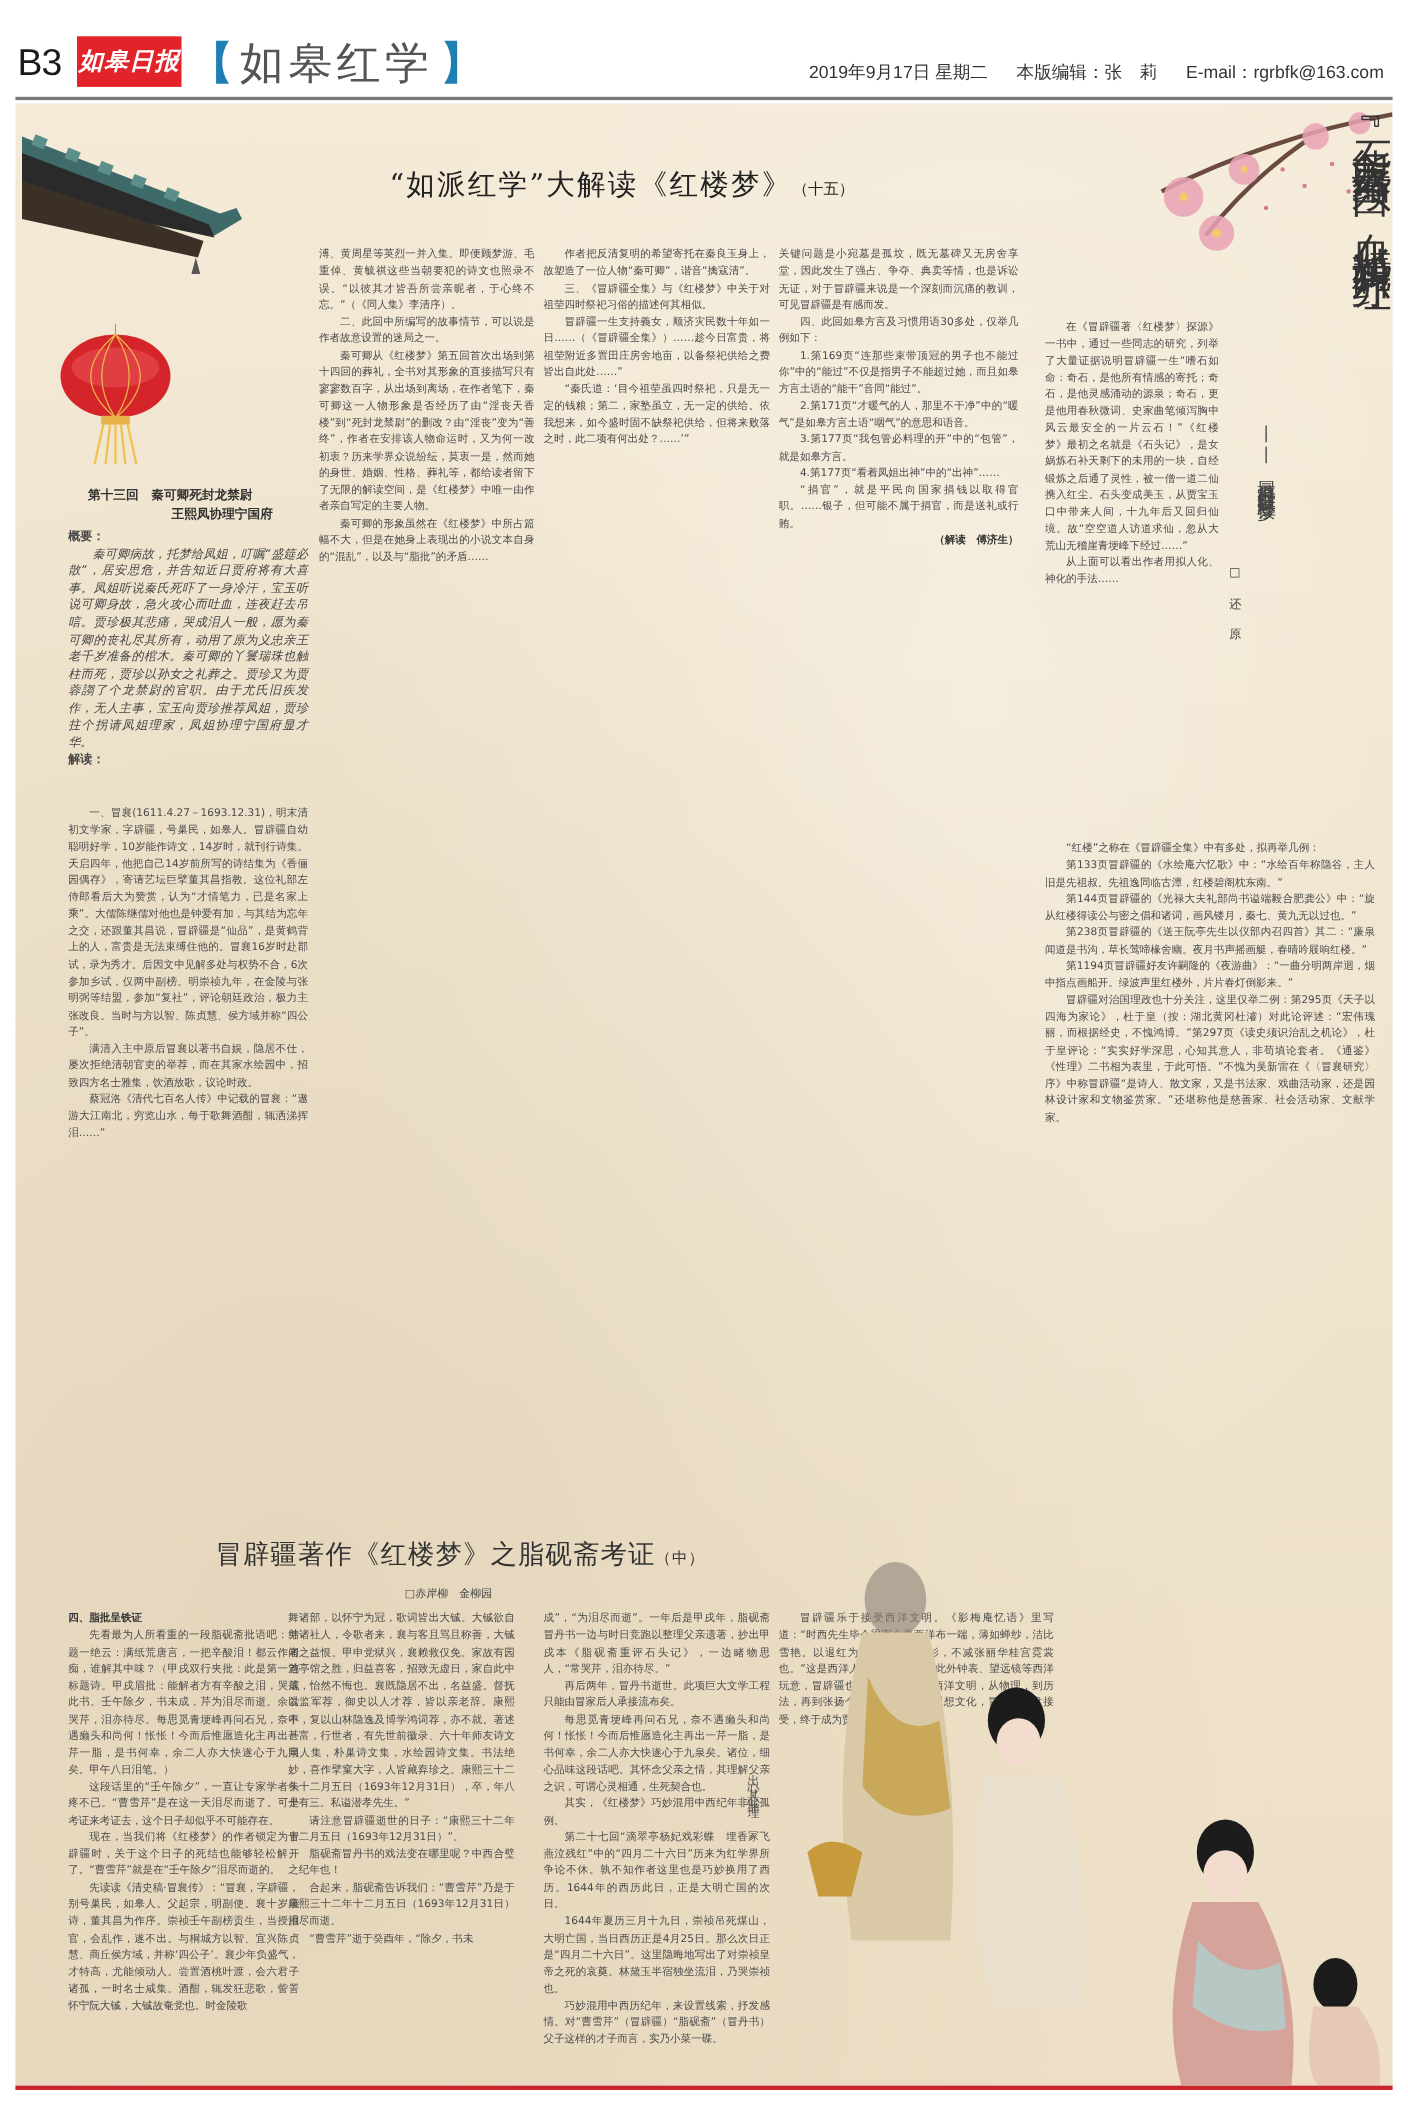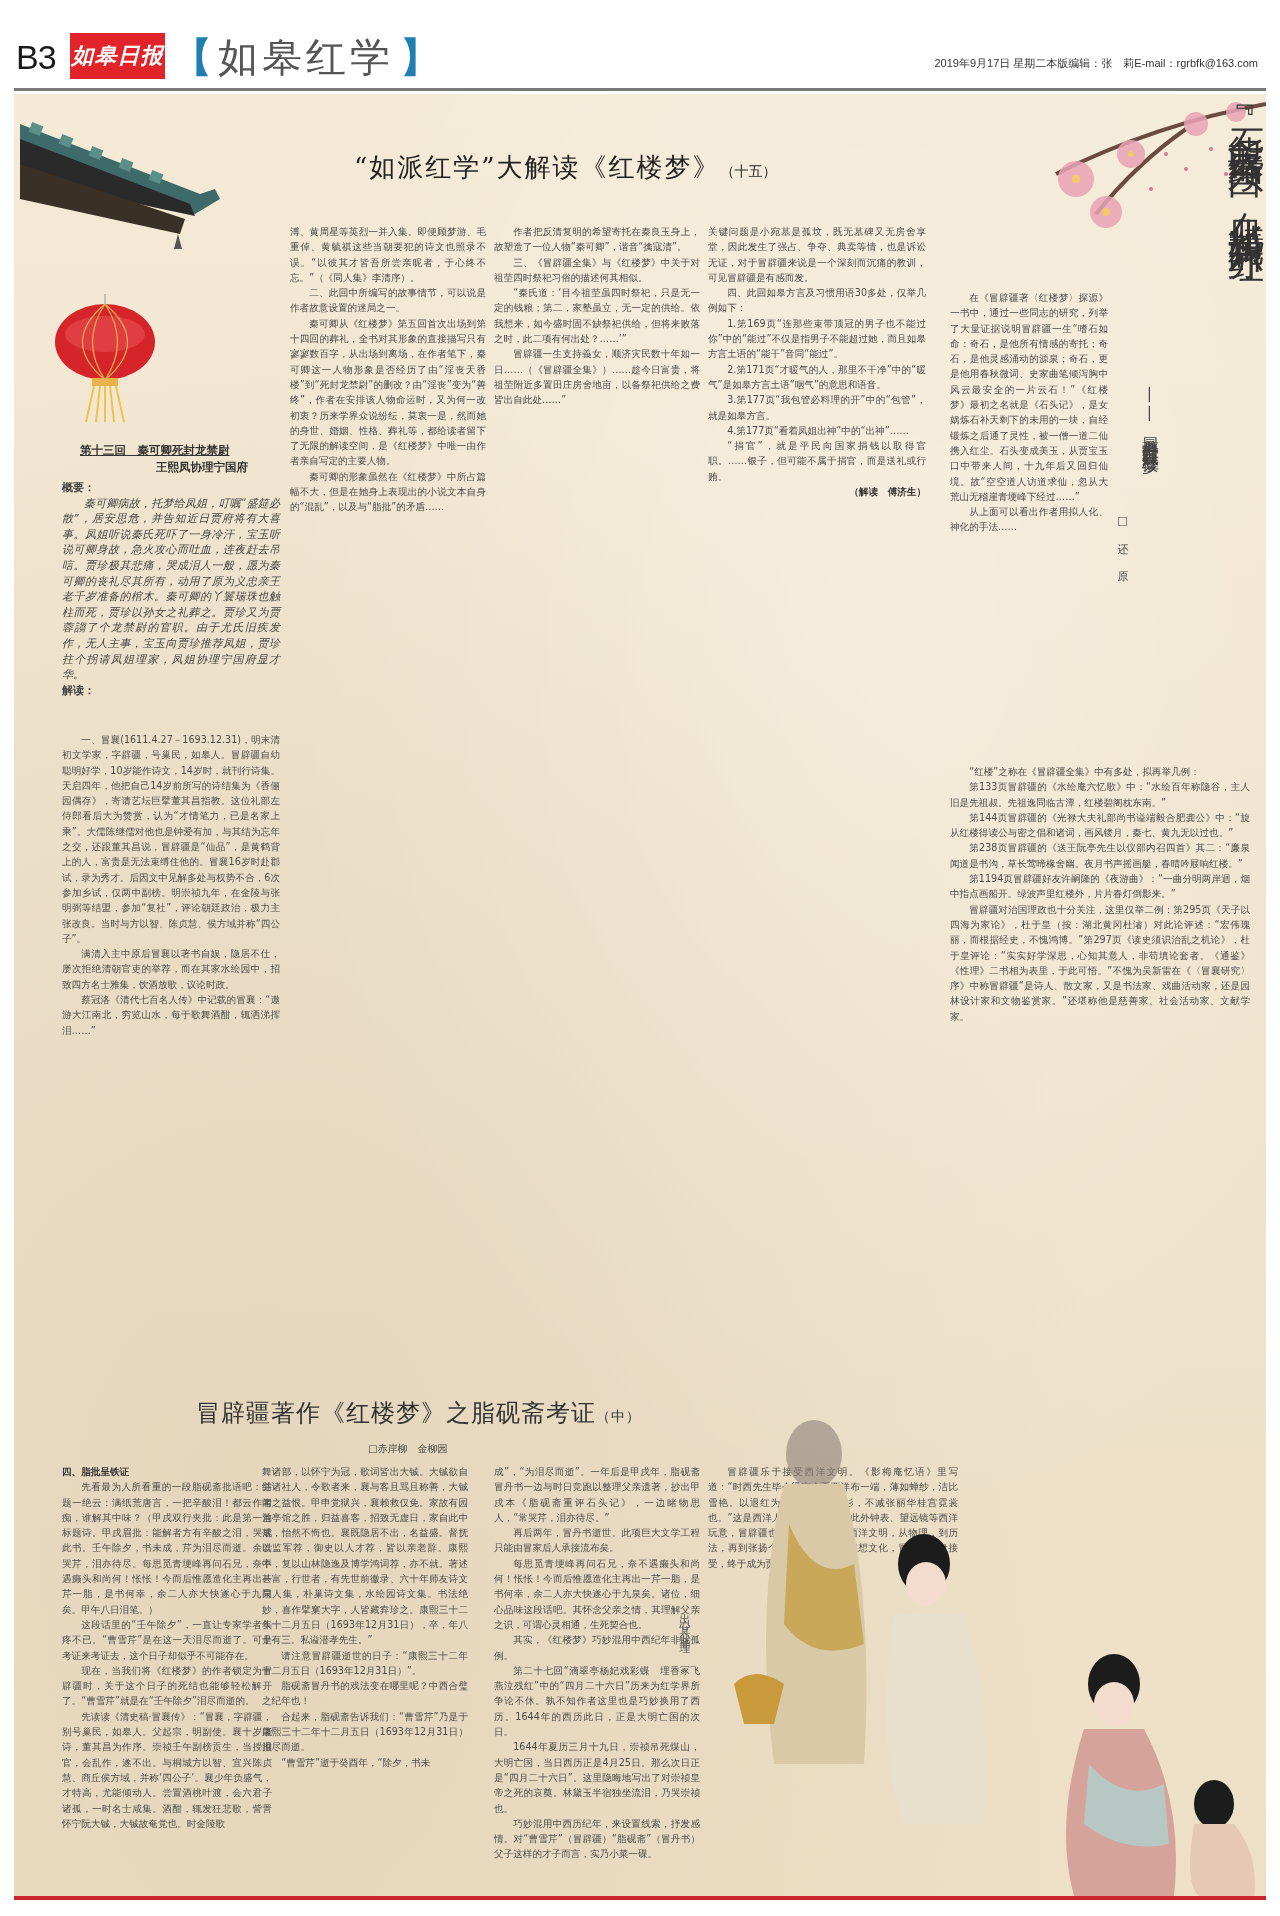--- a/index.html
+++ b/index.html
@@ -5,21 +5,21 @@
   * { box-sizing: border-box; margin: 0; padding: 0; }
   html, body { width: 1280px; height: 1916px; background: #ffffff; overflow: hidden; }
   body { font-family: "DejaVu Serif", "Liberation Serif", serif; color: #3a3a3a; position: relative; }
 
   .masthead { position: absolute; left: 0; top: 0; width: 1280px; height: 92px; background: #fff; }
   .page-no { position: absolute; left: 16px; top: 38px; font-family: "Liberation Sans", sans-serif; font-size: 34px; color: #1a1a1a; letter-spacing: -1px; }
   .logo { position: absolute; left: 70px; top: 33px; width: 95px; height: 46px; background: #e2232a; color: #fff; font-family: "DejaVu Serif", serif; font-style: italic; font-weight: bold; font-size: 22px; display: flex; align-items: center; justify-content: center; letter-spacing: 1px; }
   .section-title { position: absolute; left: 172px; top: 30px; font-family: "DejaVu Sans", sans-serif; font-size: 40px; color: #555; display: flex; align-items: center; }
   .bracket { color: #1f7fb2; font-weight: bold; font-size: 40px; }
   .section-title .txt { margin: 0 6px; letter-spacing: 4px; }
-  .meta { position: absolute; right: 22px; top: 56px; font-family: "Liberation Sans", sans-serif; font-size: 11px; color: #333; display: flex; }
+  .meta { position: absolute; right: 22px; top: 56px; font-family: "Liberation Sans", sans-serif; font-size: 16px; color: #333; display: flex; gap: 26px; }
   .rule { position: absolute; left: 14px; top: 88px; width: 1252px; height: 3px; background: #7a7a7a; }
 
   .paper { position: absolute; left: 14px; top: 94px; width: 1252px; height: 1802px; background: linear-gradient(180deg, #f4ead7 0%, #efe3cc 40%, #ede0c6 100%); overflow: hidden; }
   .paper::before { content: ""; position: absolute; inset: 0; background: radial-gradient(ellipse at 20% 80%, rgba(200,180,150,0.25), transparent 60%), radial-gradient(ellipse at 70% 30%, rgba(255,255,255,0.3), transparent 50%); }
   .bottom-rule { position: absolute; left: 14px; top: 1896px; width: 1252px; height: 4px; background: #c8262c; }
 
   
   .eaves { position: absolute; left: 6px; top: 10px; width: 200px; height: 150px; }
   .lantern { position: absolute; left: 36px; top: 200px; width: 110px; height: 130px; }
   .blossom { position: absolute; right: 0; top: 0; width: 330px; height: 170px; }
@@ -27,21 +27,21 @@
 
   .article-title { position: absolute; left: 340px; top: 56px; font-size: 26px; color: #222; letter-spacing: 2px; font-family: "DejaVu Serif", serif; }
   .article-title small { font-size: 14px; letter-spacing: 0; }
 
   .col { position: absolute; font-family: "DejaVu Sans", sans-serif; font-size: 9.6px; line-height: 15.3px; color: #4a4a4a; text-align: justify; overflow: hidden; }
   .col p { text-indent: 2em; }
   .col .h { font-weight: bold; color: #333; text-indent: 0; }
   .col .sig { text-align: right; font-weight: bold; color: #333; }
 
   .chapter-head { position: absolute; left: 52px; top: 348px; width: 210px; font-family: "DejaVu Sans", sans-serif; font-weight: bold; font-size: 11.5px; color: #333; line-height: 17px; }
-  .chapter-head div:first-child { padding-left: 14px; text-decoration: underline; }
+  .chapter-head div:first-child { padding-left: 14px; }
   .chapter-head div:last-child { padding-left: 90px; }
 
   .summary-col { position: absolute; left: 48px; top: 386px; width: 218px; font-family: "DejaVu Serif", serif; font-style: italic; font-size: 11px; line-height: 15.6px; color: #444; text-align: justify; }
   .summary-col p { text-indent: 2em; }
   .summary-col .h { font-style: normal; font-weight: bold; font-family: "DejaVu Sans", sans-serif; text-indent: 0; }
   .vert-big { position: absolute; right: 0; top: 0; writing-mode: vertical-rl; font-family: "DejaVu Serif", serif; font-size: 36px; color: #333; letter-spacing: 6px; line-height: 40px; }
   .vert-sub { position: absolute; left: 1126px; top: 292px; writing-mode: vertical-rl; font-family: "DejaVu Sans", sans-serif; font-size: 17px; color: #444; letter-spacing: 2px; }
   .vert-author { position: absolute; left: 1100px; top: 420px; writing-mode: vertical-rl; font-family: "DejaVu Sans", sans-serif; font-size: 11px; color: #444; letter-spacing: 8px; }
 
   .art2-title { position: absolute; left: 182px; top: 1303px; font-family: "DejaVu Serif", serif; font-size: 24px; color: #333; letter-spacing: 1px; text-align: right; }
@@ -141,22 +141,22 @@
   <div class="col" style="left:276px; top:130px; width:196px; height:1150px;">
     <p style="text-indent:0">溥、黄周星等英烈一并入集。即便顾梦游、毛重倬、黄毓祺这些当朝要犯的诗文也照录不误。“以彼其才皆吾所尝亲昵者，于心终不忘。”（《同人集》李清序）。</p>
     <p>二、此回中所编写的故事情节，可以说是作者故意设置的迷局之一。</p>
     <p>秦可卿从《红楼梦》第五回首次出场到第十四回的葬礼，全书对其形象的直接描写只有寥寥数百字，从出场到离场，在作者笔下，秦可卿这一人物形象是否经历了由“淫丧天香楼”到“死封龙禁尉”的删改？由“淫丧”变为“善终”，作者在安排该人物命运时，又为何一改初衷？历来学界众说纷纭，莫衷一是，然而她的身世、婚姻、性格、葬礼等，都给读者留下了无限的解读空间，是《红楼梦》中唯一由作者亲自写定的主要人物。</p>
     <p>秦可卿的形象虽然在《红楼梦》中所占篇幅不大，但是在她身上表现出的小说文本自身的“混乱”，以及与“脂批”的矛盾……</p>
   </div>
 
   <div class="col" style="left:480px; top:130px; width:206px; height:1150px;">
     <p>作者把反清复明的希望寄托在秦良玉身上，故塑造了一位人物“秦可卿”，谐音“擒寇清”。</p>
     <p>三、《冒辟疆全集》与《红楼梦》中关于对祖茔四时祭祀习俗的描述何其相似。</p>
+    <p>冒辟疆一生支持義女，顺济灾民数十年如一日……（《冒辟疆全集》）……趁今日富贵，将祖茔附近多置田庄房舍地亩，以备祭祀供给之费皆出自此处……”</p>
     <p>“秦氏道：‘目今祖茔虽四时祭祀，只是无一定的钱粮；第二，家塾虽立，无一定的供给。依我想来，如今盛时固不缺祭祀供给，但将来败落之时，此二项有何出处？……’”</p>
-    <p>冒辟疆一生支持義女，顺济灾民数十年如一日……（《冒辟疆全集》）……趁今日富贵，将祖茔附近多置田庄房舍地亩，以备祭祀供给之费皆出自此处……”</p>
   </div>
 
   <div class="col" style="left:694px; top:130px; width:218px; height:1170px;">
     <p style="text-indent:0">关键问题是小宛墓是孤坟，既无墓碑又无房舍享堂，因此发生了强占、争夺、典卖等情，也是诉讼无证，对于冒辟疆来说是一个深刻而沉痛的教训，可见冒辟疆是有感而发。</p>
     <p>四、此回如皋方言及习惯用语30多处，仅举几例如下：</p>
     <p>1.第169页“连那些束带顶冠的男子也不能过你”中的“能过”不仅是指男子不能超过她，而且如皋方言土语的“能干”音同“能过”。</p>
     <p>2.第171页“才暖气的人，那里不干净”中的“暖气”是如皋方言土语“咽气”的意思和语音。</p>
     <p>3.第177页“我包管必料理的开”中的“包管”，就是如皋方言。</p>
     <p>4.第177页“看着凤姐出神”中的“出神”……</p>
     <p>“捐官”，就是平民向国家捐钱以取得官职。……银子，但可能不属于捐官，而是送礼或行贿。</p>

